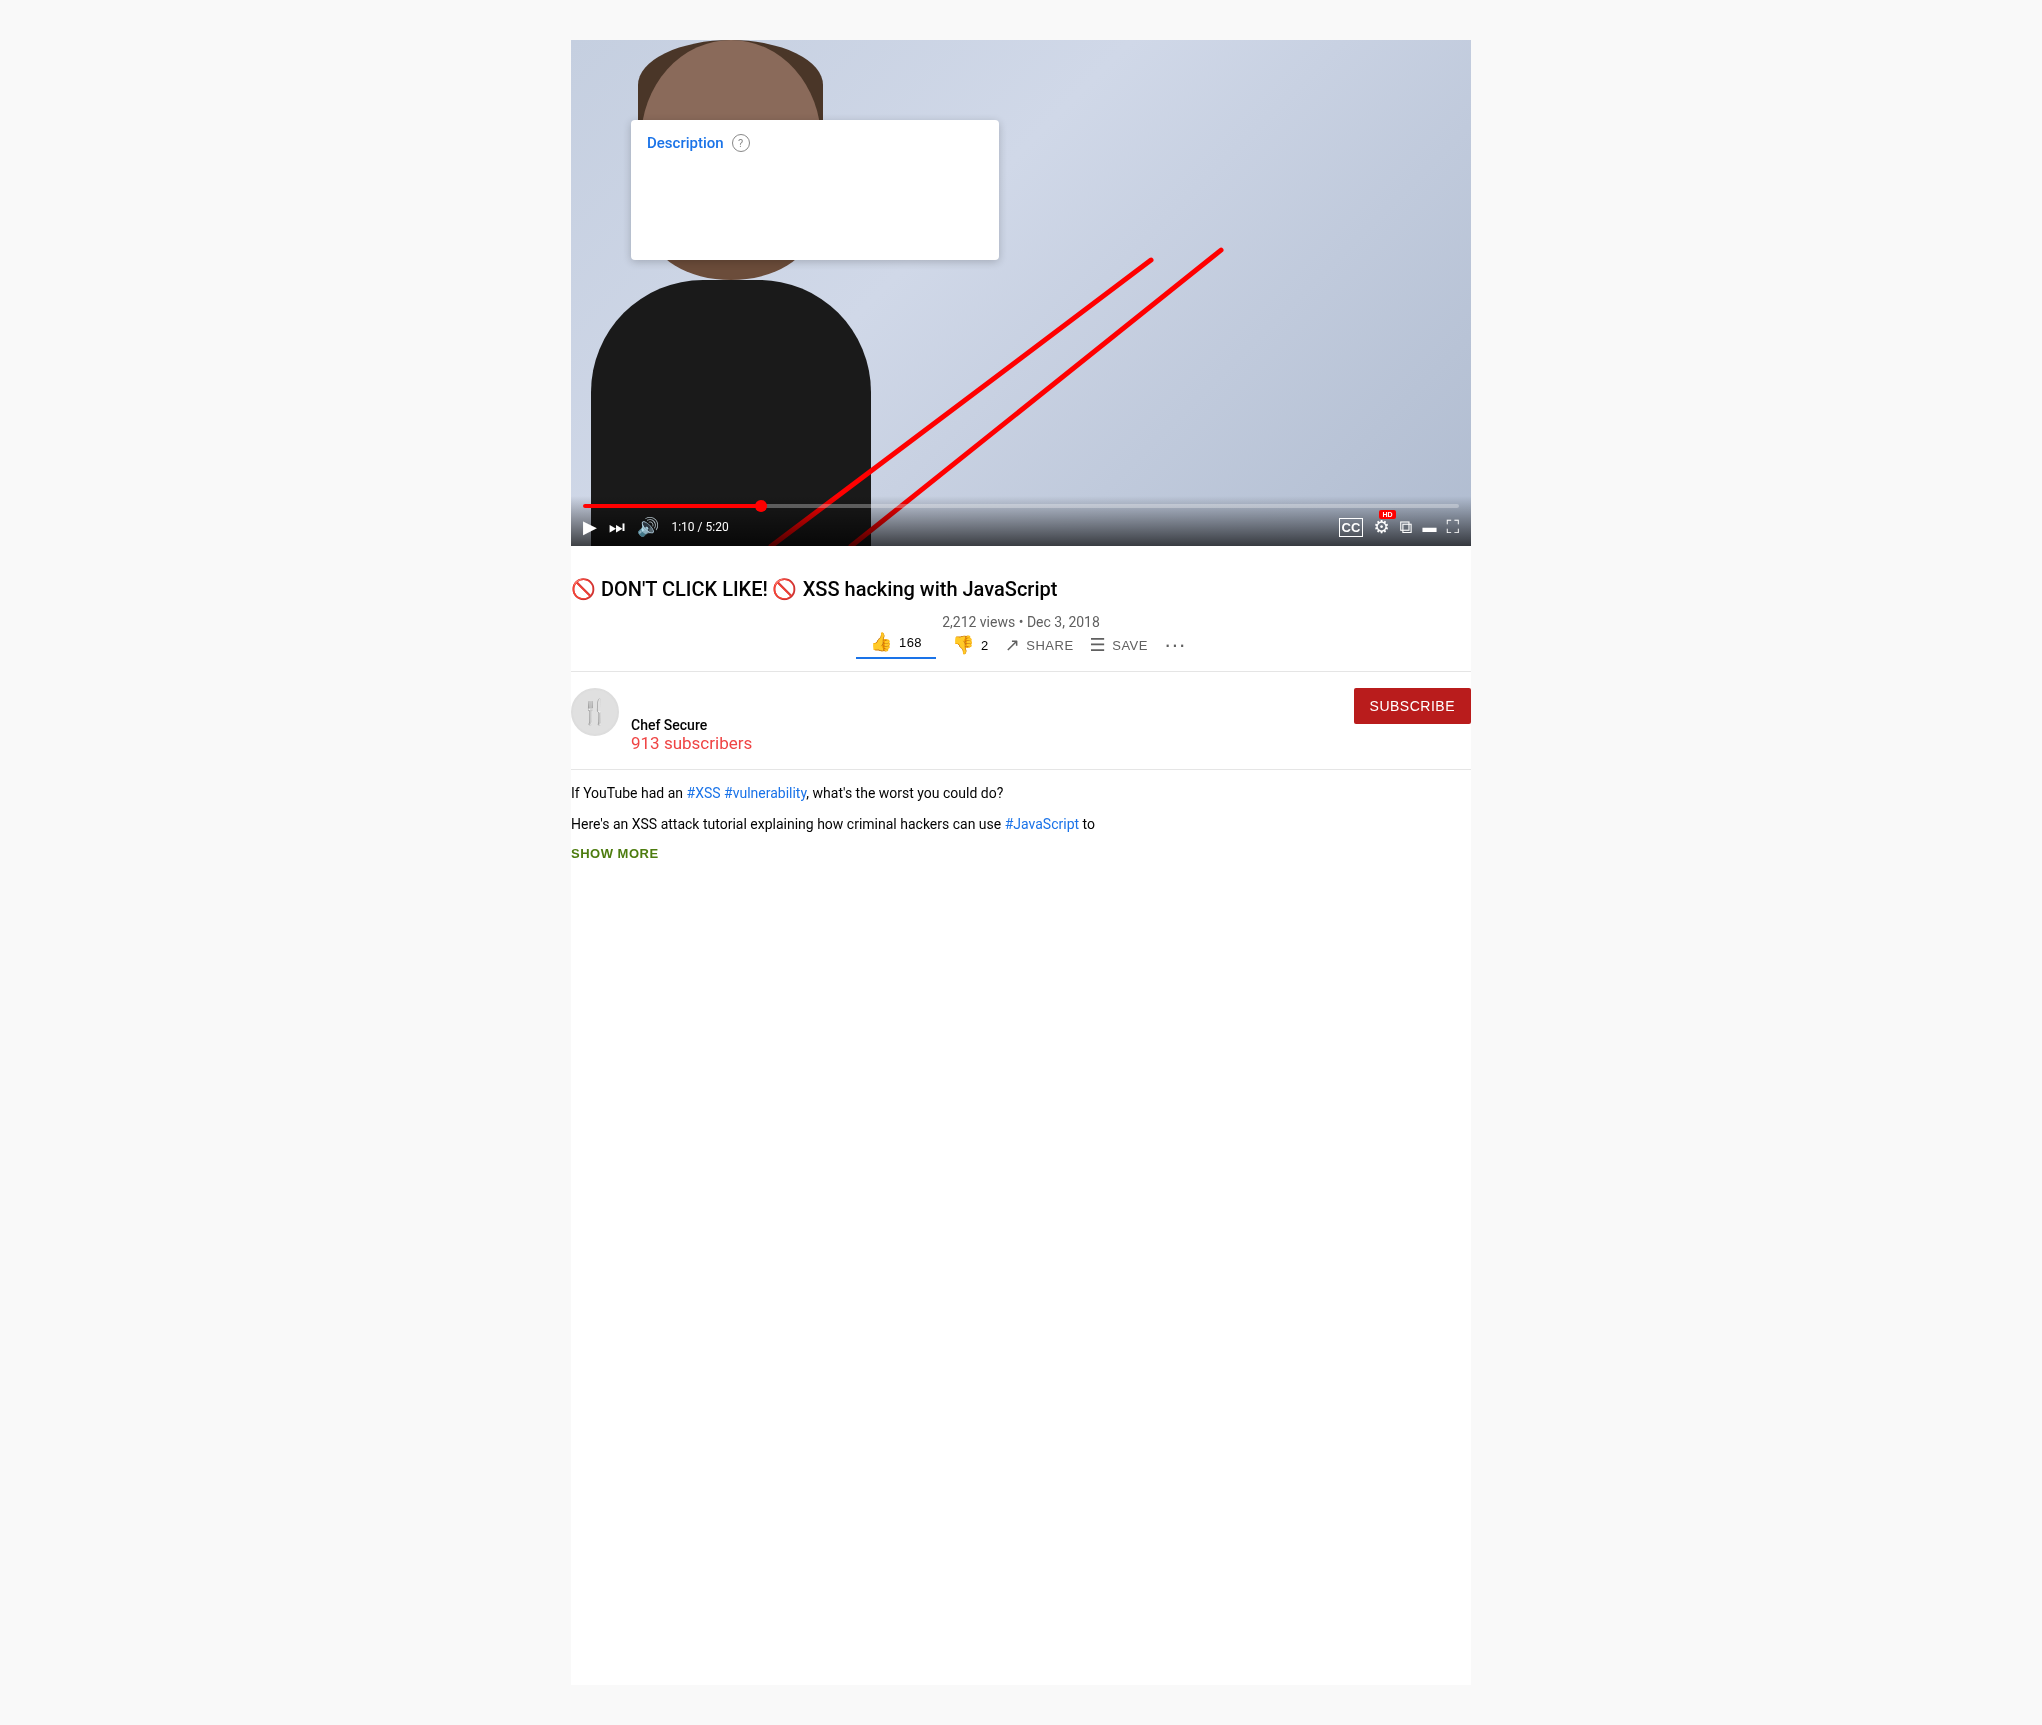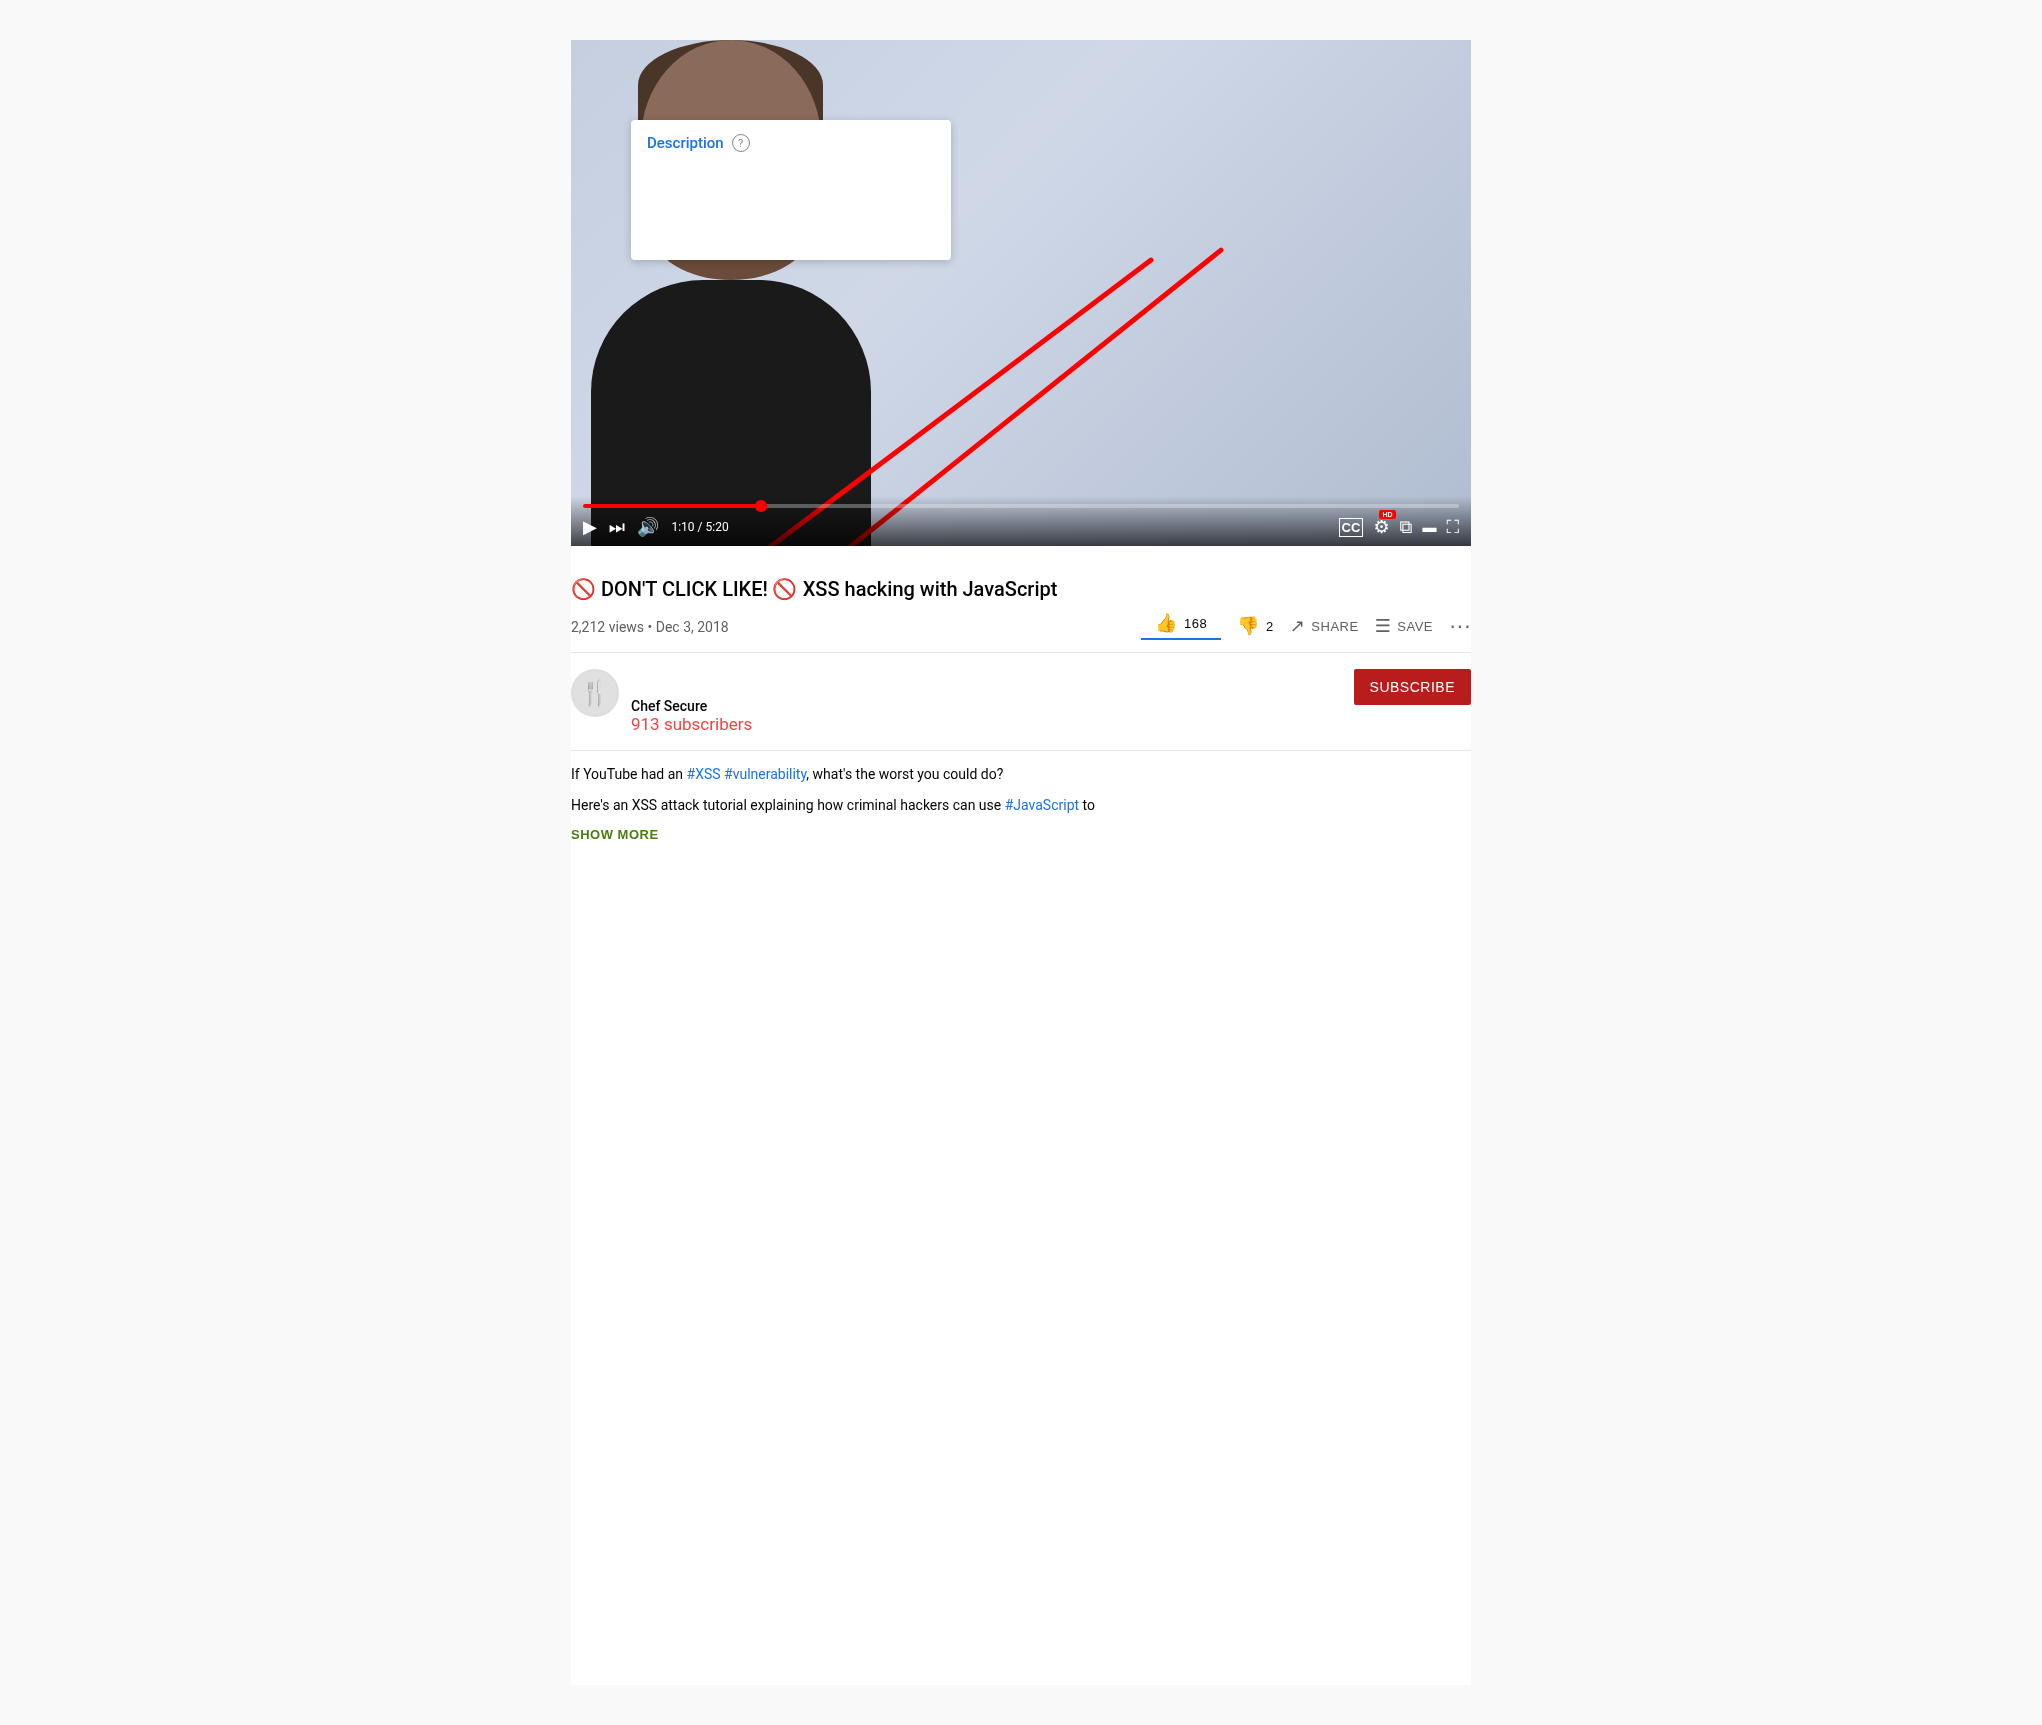--- a/index.html
+++ b/index.html
@@ -66,21 +66,21 @@
       left: 20px;
     }
     
     .description-overlay {
       position: absolute;
       top: 80px;
       left: 60px;
       background: white;
       border-radius: 4px;
       padding: 14px 16px;
-      width: 320px;
+      width: 368px;
       height: 140px;
       box-shadow: 0 2px 8px rgba(0,0,0,0.2);
     }
     .description-header {
       display: flex;
       align-items: center;
       gap: 8px;
       margin-bottom: 10px;
     }
     .description-label {
@@ -200,20 +200,21 @@
       margin-bottom: 10px;
       line-height: 1.3;
       margin-top: 18px;
     }
     .meta-row {
       display: flex;
       align-items: center;
       justify-content: space-between;
       padding-bottom: 12px;
       border-bottom: 1px solid #e5e5e5;
+      flex-direction: column;
     }
     .view-count {
       color: #606060;
       font-size: 14px;
     }
     .actions-row {
       display: flex;
       align-items: center;
       gap: 16px;
     }

